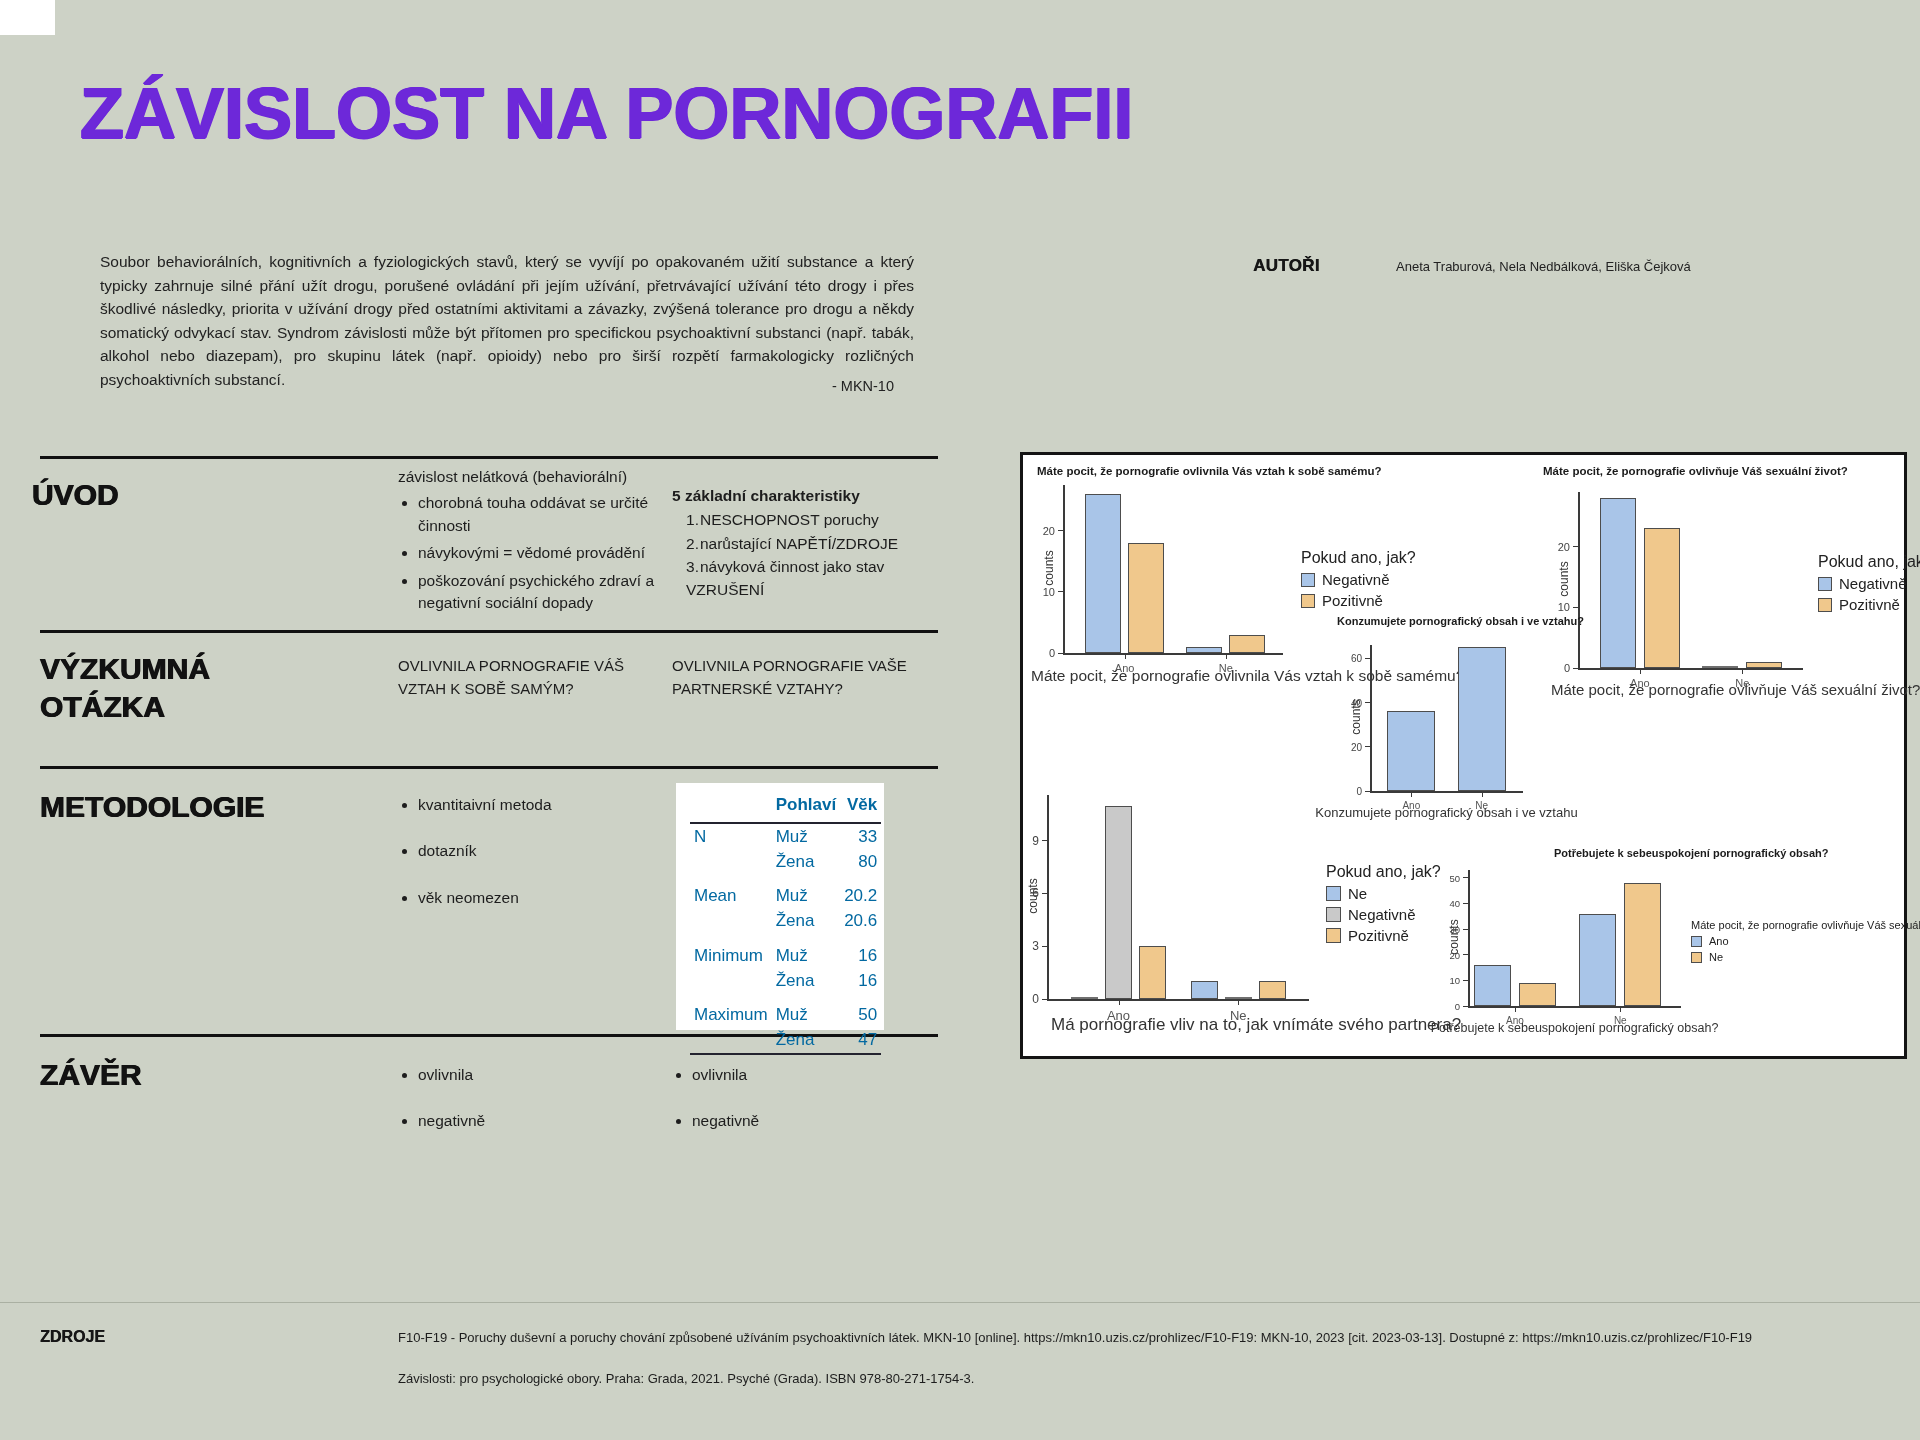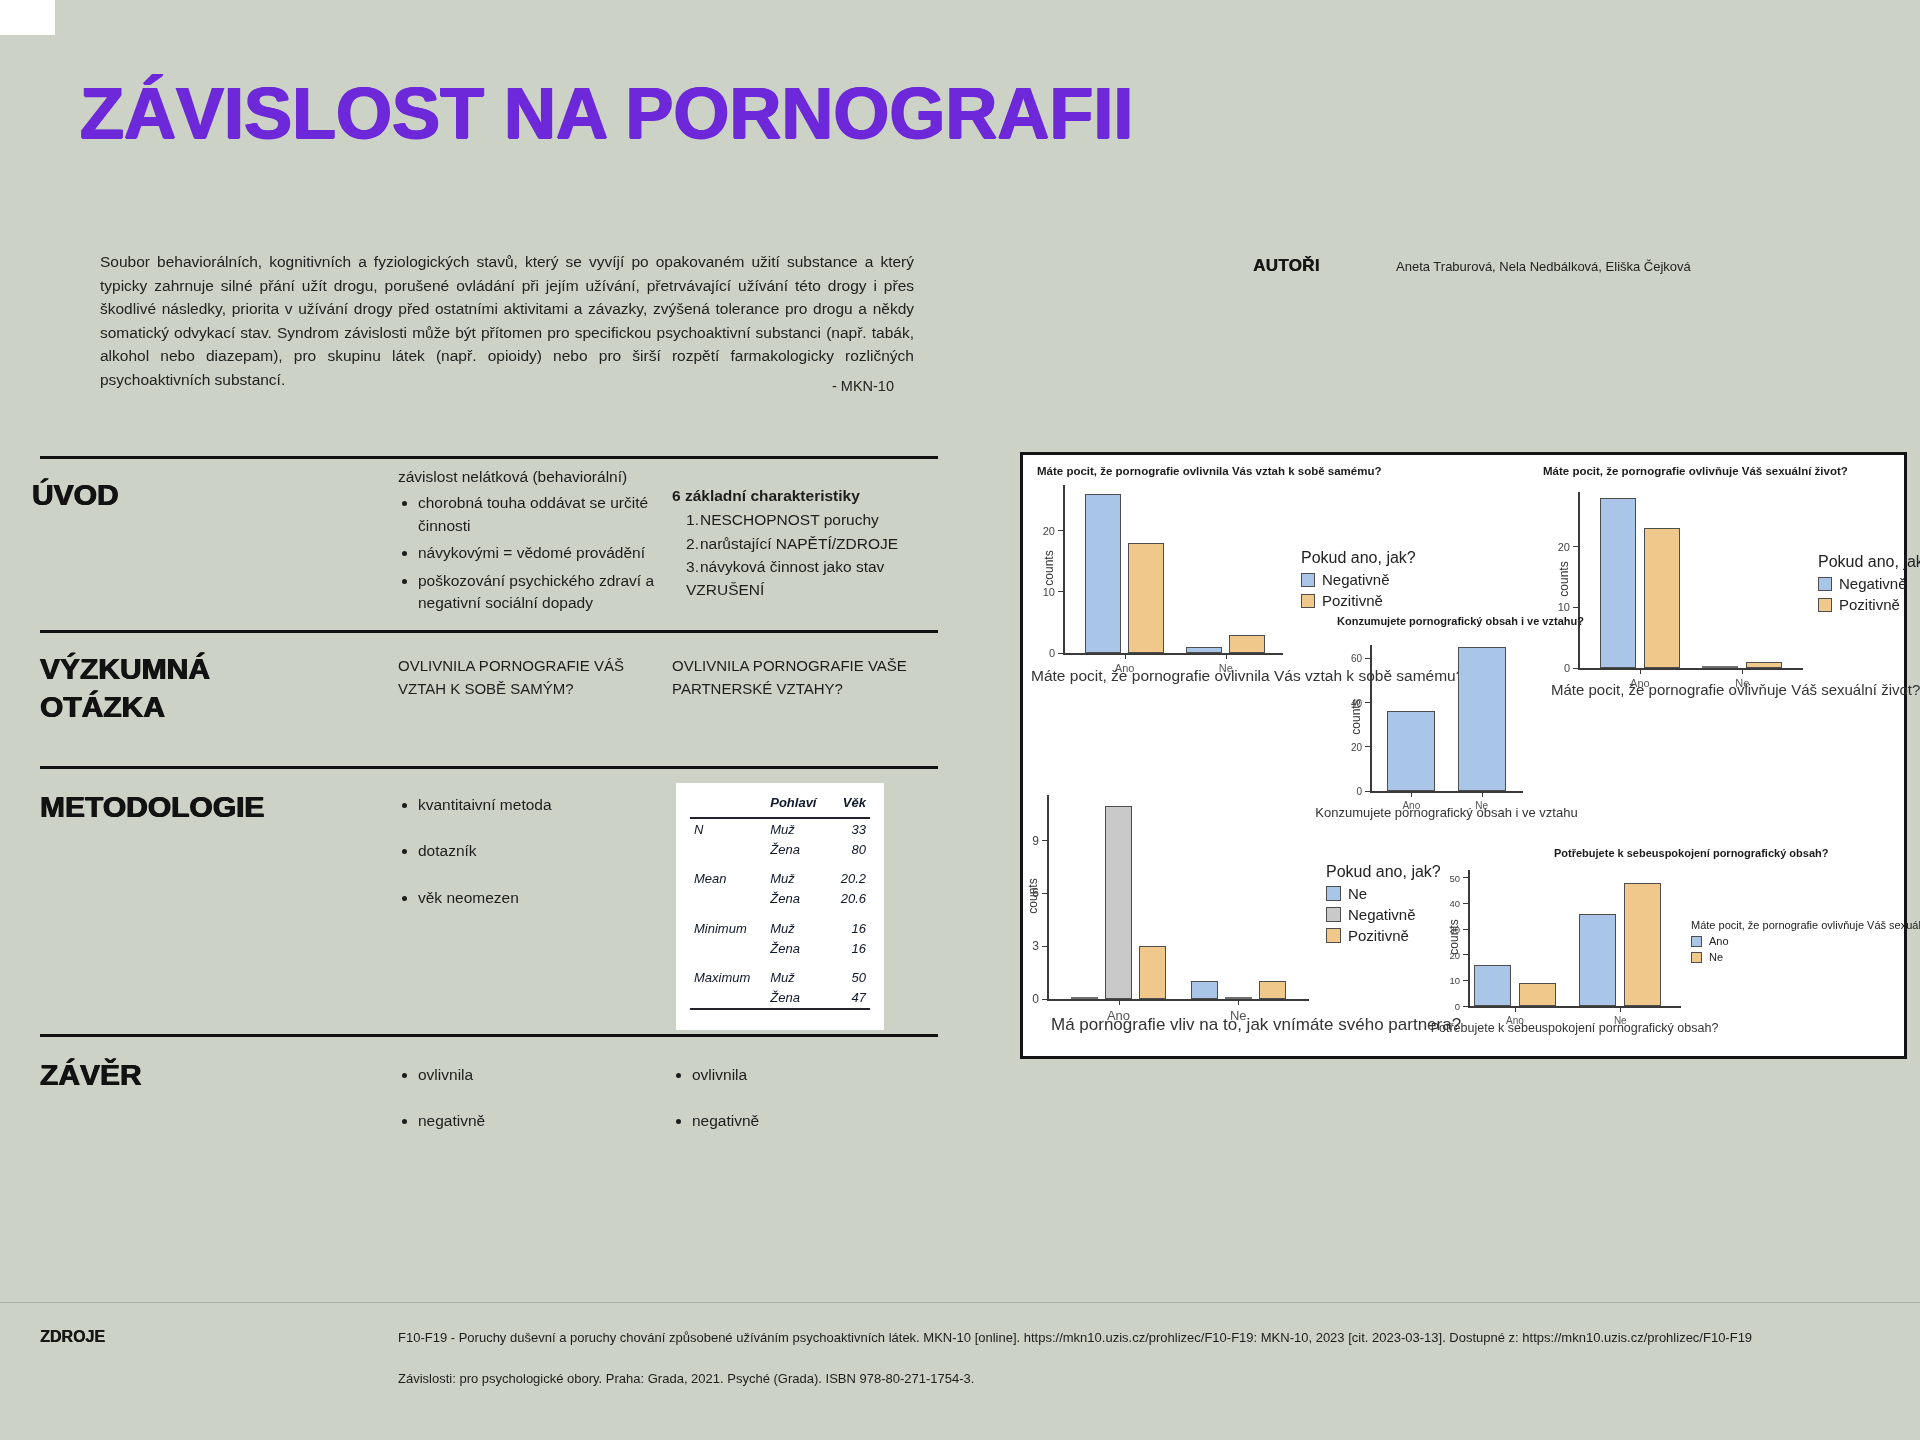--- a/index.html
+++ b/index.html
@@ -41,21 +41,21 @@
   ol.nlist{margin:2px 0 0 0;padding-left:14px;list-style:none;counter-reset:n;}
   ol.nlist li{counter-increment:n;margin-bottom:1px;}
   ol.nlist li::before{content:counter(n) ".";font-weight:400;margin-right:1px;}
   .bold-lead{font-weight:700;}
   .q-txt{font-size:15px;line-height:1.5;color:#1d1d1d;}
   
   .met-table-box{
     left:676px;top:783px;width:208px;height:247px;background:#ffffff;
     padding:10px 14px;box-sizing:border-box;
   }
-  .met-table-box table{border-collapse:collapse;width:100%;font-size:13px;color:#0f172a;font-style:italic;}
+  .met-table-box table{border-collapse:collapse;width:100%;font-size:17px;color:#0369a1;}
   .met-table-box thead th{
     font-weight:700;text-align:left;padding:2px 4px 7px 4px;
     border-bottom:2px solid #23232f;
   }
   .met-table-box thead th.num, .met-table-box td.num{text-align:right;}
   .met-table-box td{padding:2.5px 4px;}
   .met-table-box tr.gstart td{padding-top:12px;}
   .met-table-box tbody{border-bottom:2px solid #23232f;}
   .met-table-box table{border-bottom:2px solid #23232f;}
   
@@ -106,21 +106,21 @@
 <div class="abs h-sec" style="left:32px;top:476px;">ÚVOD</div>
 <div class="abs col-a body-txt" style="top:466px;">
   <div>závislost nelátková (behaviorální)</div>
   <ul class="blist">
       <li>chorobná touha oddávat se určité činnosti</li>
       <li>návykovými = vědomé provádění</li>
       <li>poškozování psychického zdraví a negativní sociální dopady</li>
     </ul>
 </div>
 <div class="abs col-b body-txt" style="top:485px;">
-  <div class="bold-lead">6 základní charakteristiky</div>
+  <div class="bold-lead">5 základní charakteristiky</div>
   <ol class="nlist">
       <li>NESCHOPNOST poruchy</li>
       <li>narůstající NAPĚTÍ/ZDROJE</li>
       <li>návyková činnost jako stav VZRUŠENÍ</li>
     </ol>
 </div>
 
 <div class="abs h-sec" style="left:40px;top:650px;width:260px;">VÝZKUMNÁ
 OTÁZKA</div>
 <div class="abs col-a q-txt" style="top:655px;width:252px;">OVLIVNILA PORNOGRAFIE VÁŠ VZTAH K SOBĚ SAMÝM?</div>

